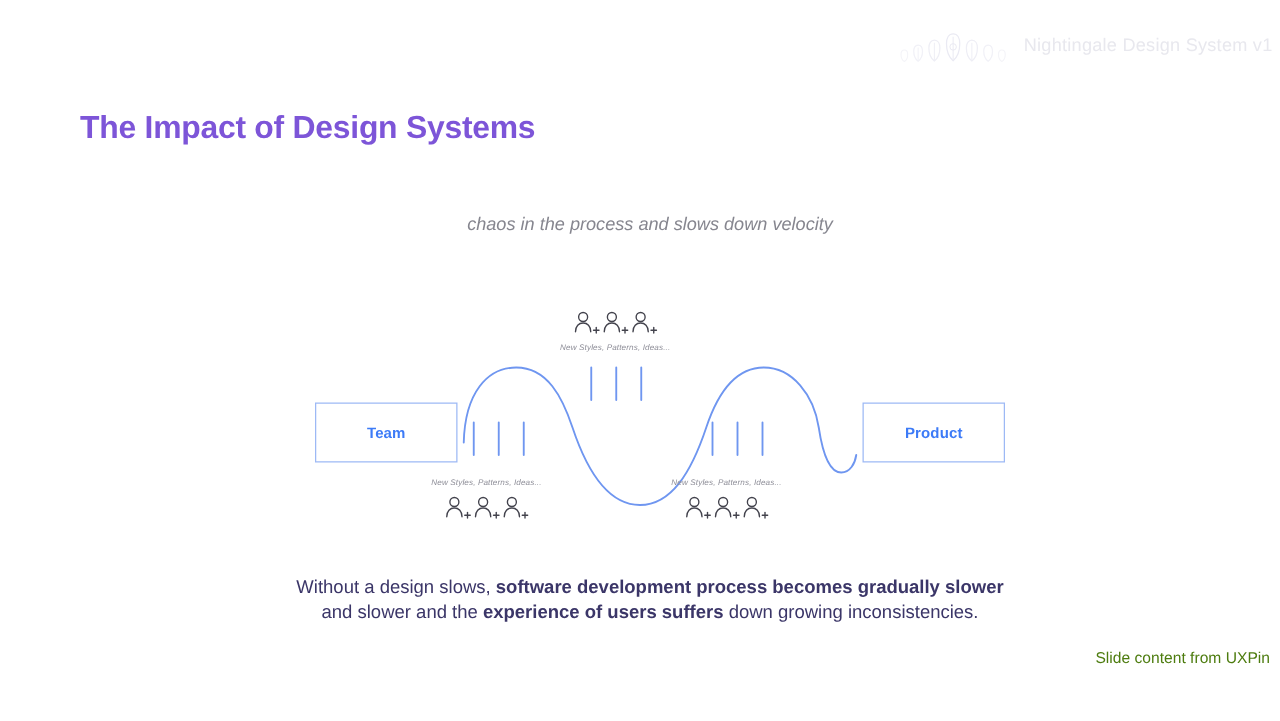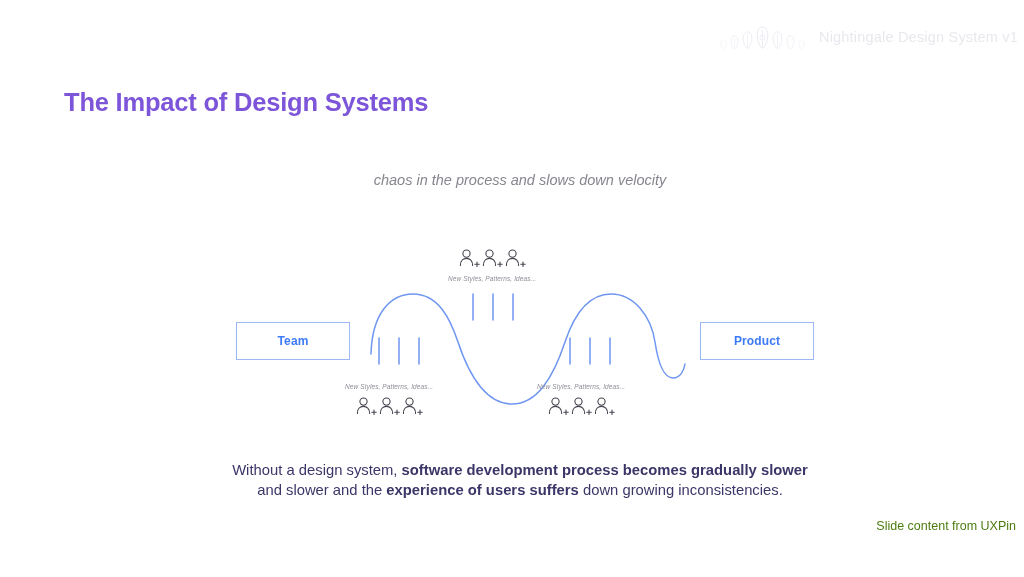--- a/index.html
+++ b/index.html
@@ -82,36 +82,37 @@
   }
   #wave-svg {
     position: absolute;
     left: 0;
     top: 0;
   }
 
   .node-box {
     position: absolute;
     width: 114px;
-    height: 38px;
+    height: 48px;
     border: 1px solid #9db9f5;
     background: #ffffff;
     display: flex;
     align-items: center;
     justify-content: center;
     box-sizing: border-box;
+    margin-left: 16px;
   }
   .node-box .node-label {
     font-size: 12px;
     font-weight: bold;
     color: #3d7bf7;
     letter-spacing: 0.1px;
   }
   #node-team  { left: 236px; top: 84px; }
-  #node-product { left: 700px; top: 84px; }
+  #node-product { left: 674px; top: 84px; }
 
   
   .icon-cluster {
     position: absolute;
     display: flex;
     flex-direction: column;
     align-items: center;
   }
   .icon-row {
     display: flex;
@@ -278,19 +279,19 @@
           <circle cx="8.5" cy="5.6" r="3.6" fill="none" stroke="#43434d" stroke-width="1.1"></circle>
           <path d="M2.4 17.4 C2.4 12.9 5.1 10.4 8.5 10.4 C11.9 10.4 14.6 12.9 14.6 17.4" fill="none" stroke="#43434d" stroke-width="1.1" stroke-linecap="round"></path>
           <line x1="16.8" y1="16.2" x2="21.2" y2="16.2" stroke="#43434d" stroke-width="1.1" stroke-linecap="round"></line>
           <line x1="19" y1="14" x2="19" y2="18.4" stroke="#43434d" stroke-width="1.1" stroke-linecap="round"></line>
         </svg>
       </div>
     </div>
   </div>
 
   <div id="conclusion" style="position:absolute; left:0; right:0; top:460px; text-align:center; font-size:14.8px; line-height:20px; color:#3b3668;">
-    <span style="display:block;"><span>Without a design system, </span><span style="font-weight:bold;margin-top:48px;">software development process becomes gradually slower</span></span>
+    <span style="display:block;"><span>Without a design slows, </span><span style="font-weight:bold;margin-top:48px;">software development process becomes gradually slower</span></span>
     <span style="display:block;"><span>and slower and the </span><span style="font-weight:bold;">experience of users suffers</span><span> down growing inconsistencies.</span></span>
   </div>
 
   <div id="footer-credit" style="position:absolute; right:24px; top:519px; font-size:12.5px; color:#4d7c0f;">Slide content from UXPin</div>
 
 </div>
 
 </body></html>

